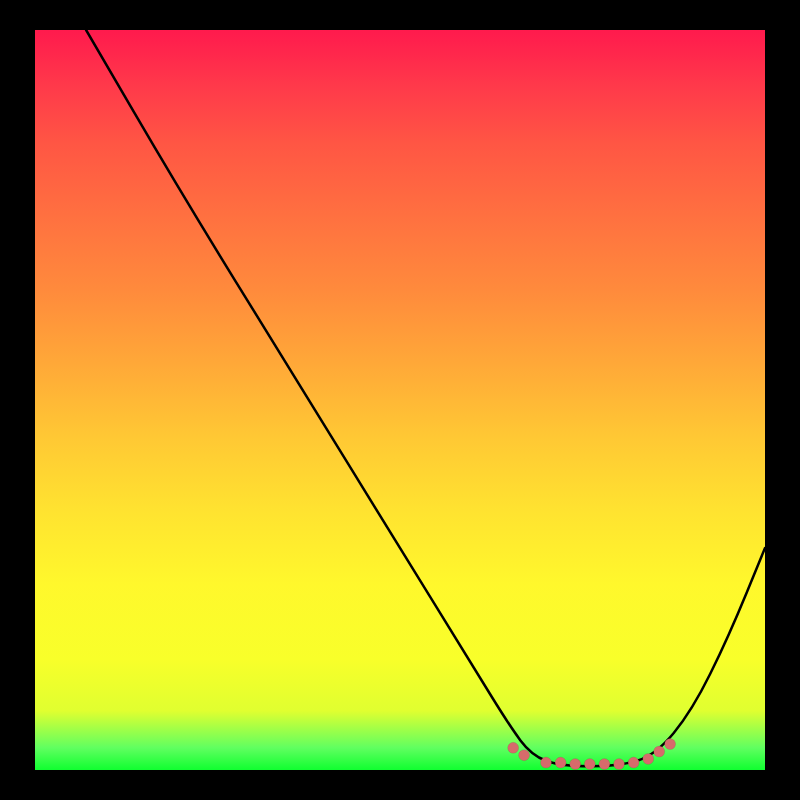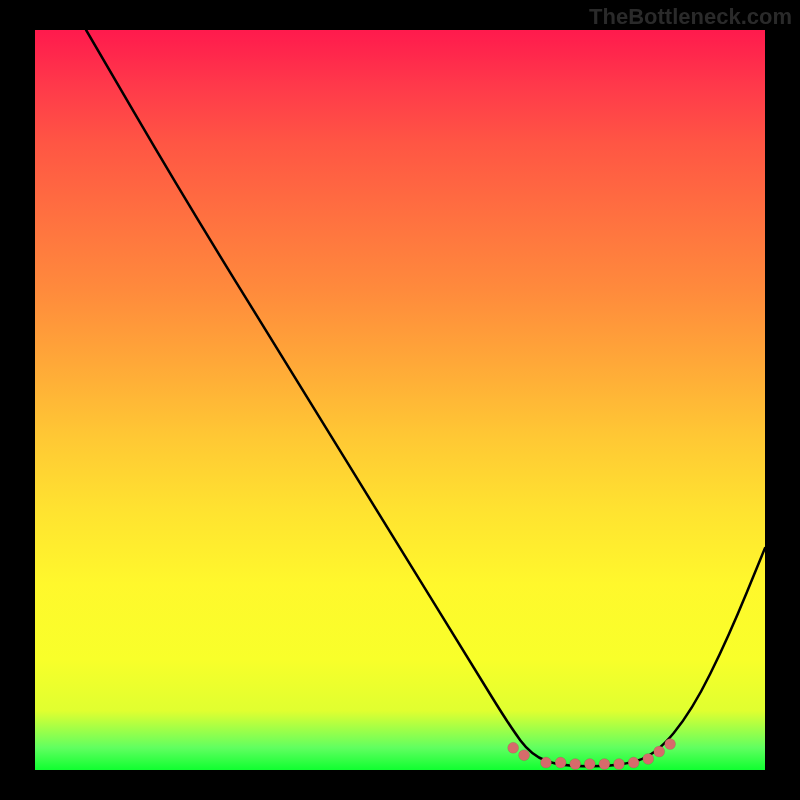--- a/index.html
+++ b/index.html
@@ -64,21 +64,20 @@
   .dot {
     fill: #d66b6b;
     stroke: rgba(0,0,0,0.15);
     stroke-width: 0.5;
   }
 </style>
 </head>
 <body>
 
 <div class="container">
-  <div class="watermark">TheBottleneck.com</div>
 
   <div class="plot-area">
     <div class="gradient-bg"></div>
 
     <svg class="curve-svg" viewBox="0 0 730 740" preserveAspectRatio="none">
       <path d="M 51.1 0 Q 51.1 0 98.55 81.39999999999998 Q 146 162.79999999999995 200.75 251.59999999999997 Q 255.49999999999997 340.4 310.25 429.2 Q 365 518 401.5 577.2 Q 438 636.4 456.25 666 Q 474.5 695.6 485.45000000000005 710.4000000000001 Q 496.40000000000003 725.2 511 730.75 Q 525.6 736.3 554.8 736.3 Q 584 736.3 602.25 730.75 Q 620.5 725.2 638.75 703 Q 657 680.8 675.25 643.8 Q 693.5 606.8 711.75 562.4 T 730 518" id="curve-path" stroke="#000000" stroke-width="2.5" fill="none" stroke-linecap="round" stroke-linejoin="round"></path>
       <g id="dots-group">
           <circle cx="478.15000000000003" cy="717.8" r="5.5" class="dot"></circle>
           <circle cx="489.1" cy="725.2" r="5.5" class="dot"></circle>
           <circle cx="510.99999999999994" cy="732.6" r="5.5" class="dot"></circle>

